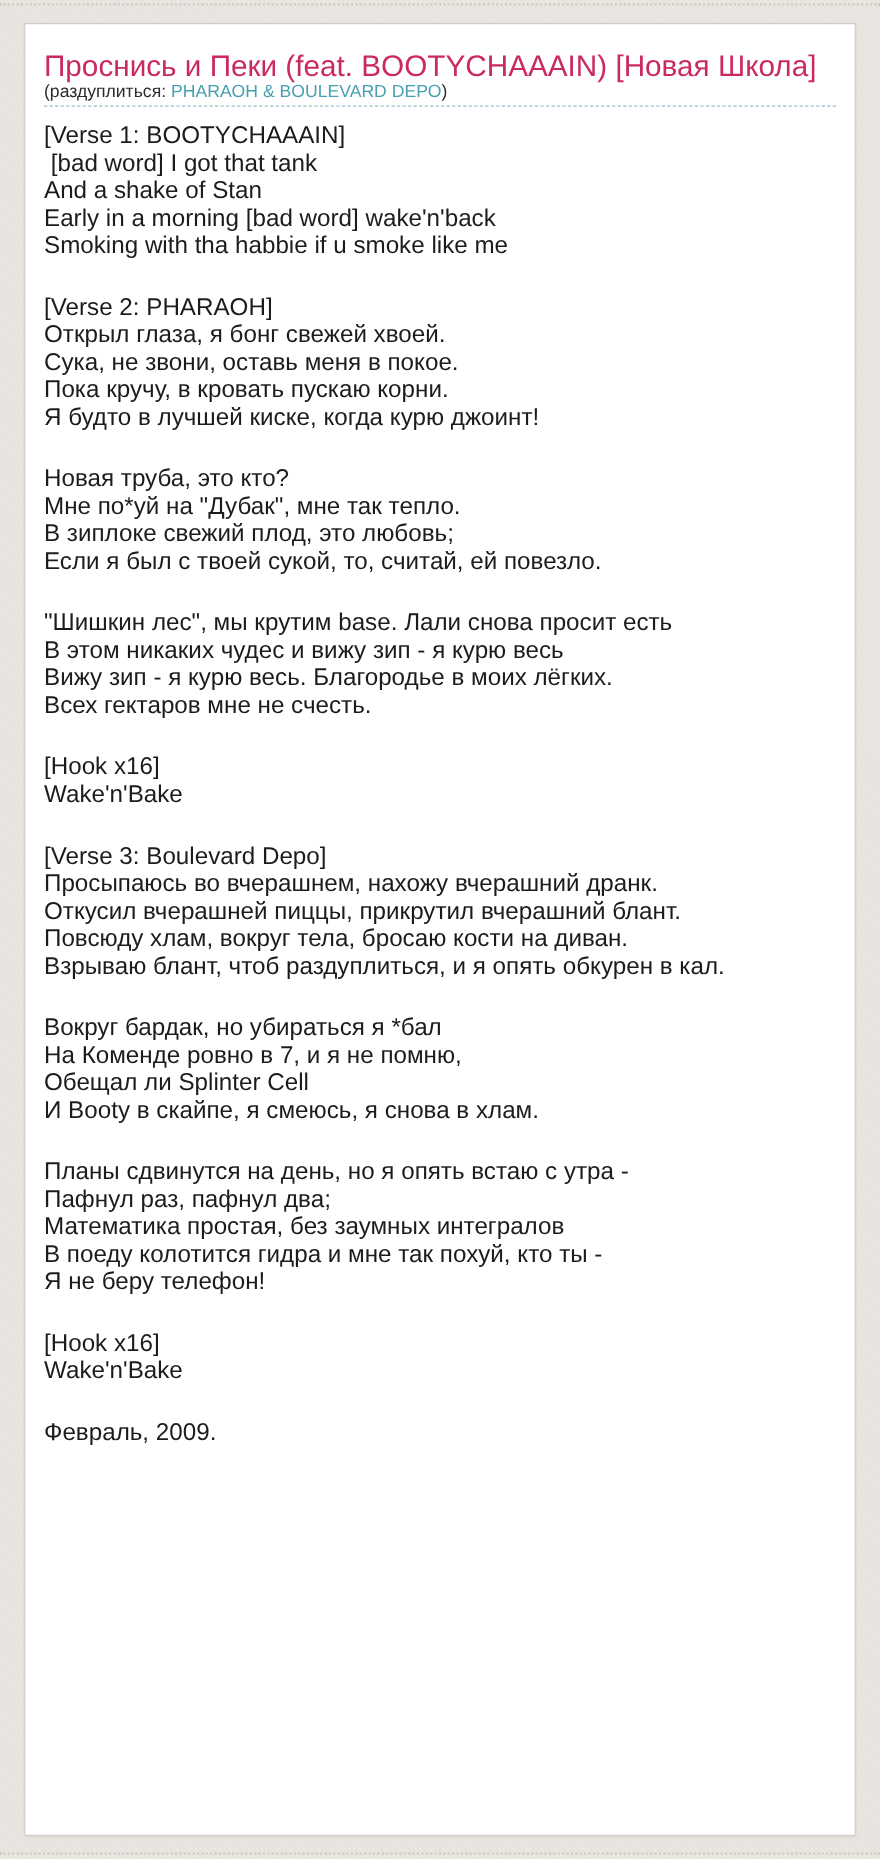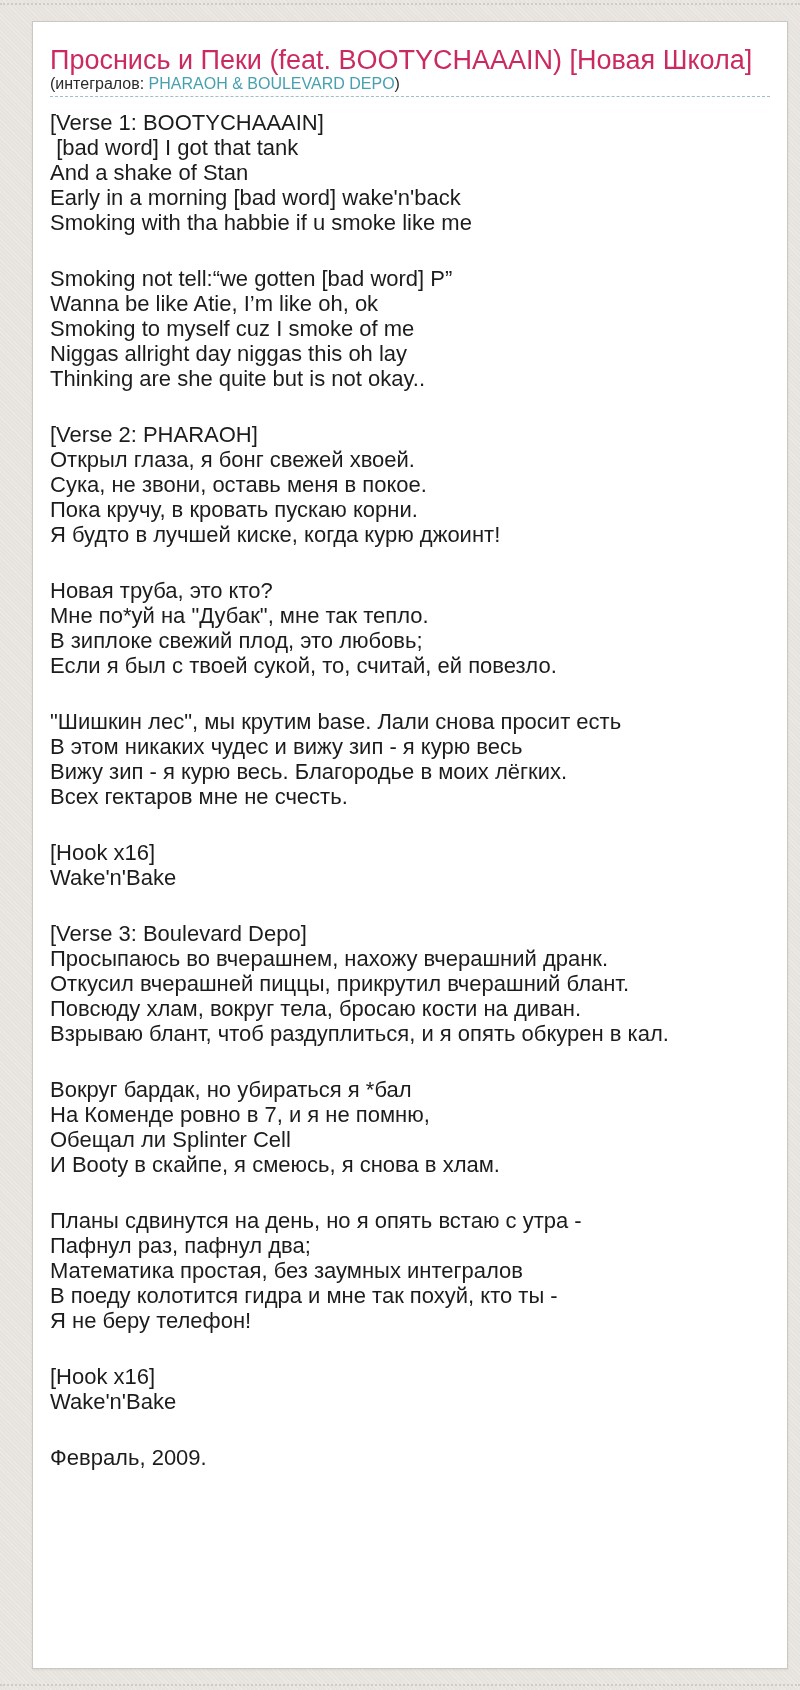--- a/index.html
+++ b/index.html
@@ -21,21 +21,21 @@
     width: 800px;
     height: 0;
     border-top: 2px dotted #d0cbc4;
   }
   .page-dotted.top { top: 3px; }
   .page-dotted.bottom { top: 1684px; }
 
   .card {
     box-sizing: border-box;
     position: absolute;
-    left: 32px;
+    left: 22px;
     top: 21px;
     width: 756px;
     height: 1648px;
     background: #ffffff;
     border: 1px solid #cbc7c1;
     box-shadow: 0 1px 2px rgba(0,0,0,0.07);
     padding: 24px 17px 14px 17px;
     overflow: hidden;
   }
   .song-title {
@@ -75,34 +75,29 @@
     margin-bottom: 0;
   }
 </style>
 </head>
 <body>
 
 <div class="page-dotted top"></div>
 
 <div class="card">
   <h1 class="song-title">Проснись и Пеки (feat. BOOTYCHAAAIN) [Новая Школа]</h1>
-  <div class="artist-line"><span>(интегралов:</span>
+  <div class="artist-line"><span>(раздуплиться:</span>
     <a class="artist-link">PHARAOH &amp; BOULEVARD DEPO</a><span>)</span></div>
   <div class="dashed-sep"></div>
   <div class="lyrics" id="lyrics">
       <p class="stanza">[Verse 1: BOOTYCHAAAIN]
  [bad word] I got that tank
 And a shake of Stan
 Early in a morning [bad word] wake'n'back
 Smoking with tha habbie if u smoke like me</p>
-      <p class="stanza">Smoking not tell:“we gotten [bad word] P”
-Wanna be like Atie, I’m like oh, ok
-Smoking to myself cuz I smoke of me
-Niggas allright day niggas this oh lay
-Thinking are she quite but is not okay..</p>
       <p class="stanza">[Verse 2: PHARAOH]
 Открыл глаза, я бонг свежей хвоей.
 Сука, не звони, оставь меня в покое.
 Пока кручу, в кровать пускаю корни.
 Я будто в лучшей киске, когда курю джоинт!</p>
       <p class="stanza">Новая труба, это кто?
 Мне по*уй на "Дубак", мне так тепло.
 В зиплоке свежий плод, это любовь;
 Если я был с твоей сукой, то, считай, ей повезло.</p>
       <p class="stanza">"Шишкин лес", мы крутим base. Лали снова просит есть

